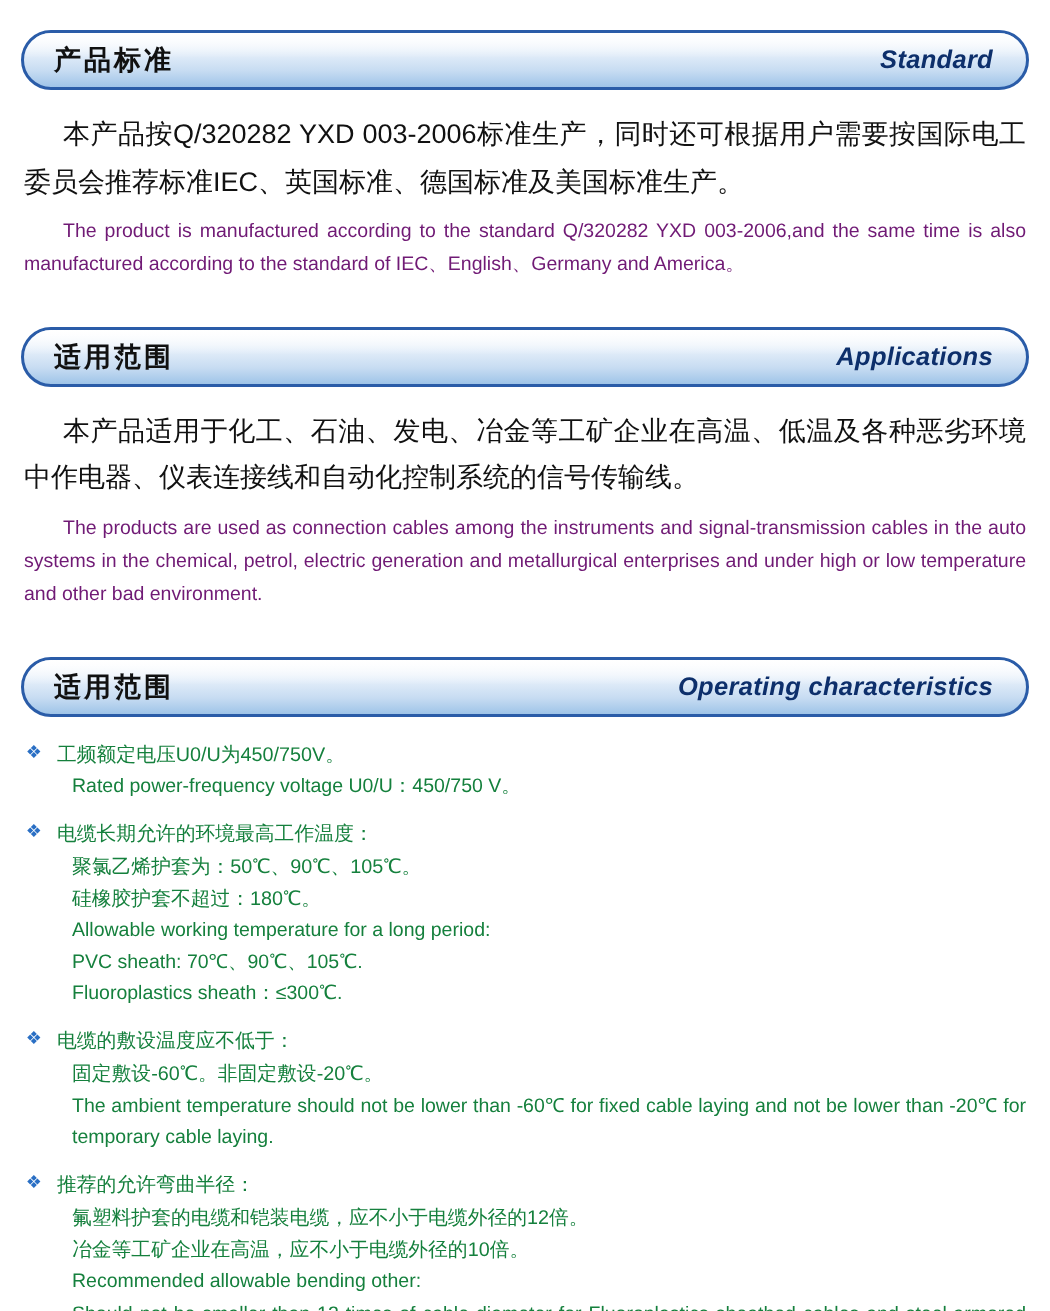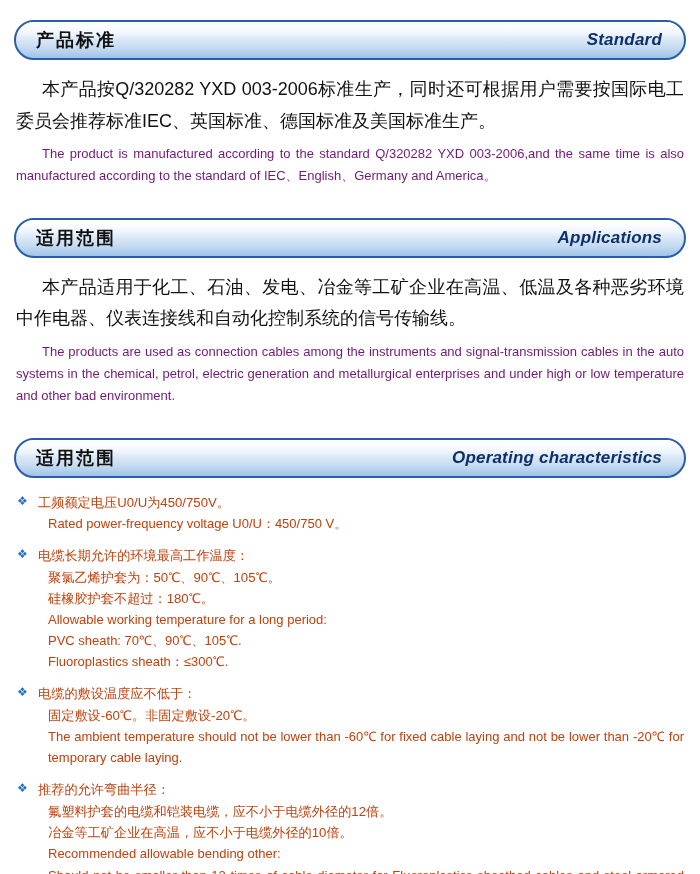--- a/index.html
+++ b/index.html
@@ -100,21 +100,21 @@
     width: 13px;
     height: 13px;
     line-height: 13px;
     text-align: center;
     color: #2a6fc4;
     font-size: 12px;
   }
   .f-line {
     font-size: 13.2px;
     line-height: 1.62;
-    color: #c2410c;
+    color: #15803d;
     margin: 0;
     text-align: justify;
   }
   .f-line.en {
     font-size: 13px;
   }
   .f-line.sub {
     padding-left: 10px;
   }
 </style>

